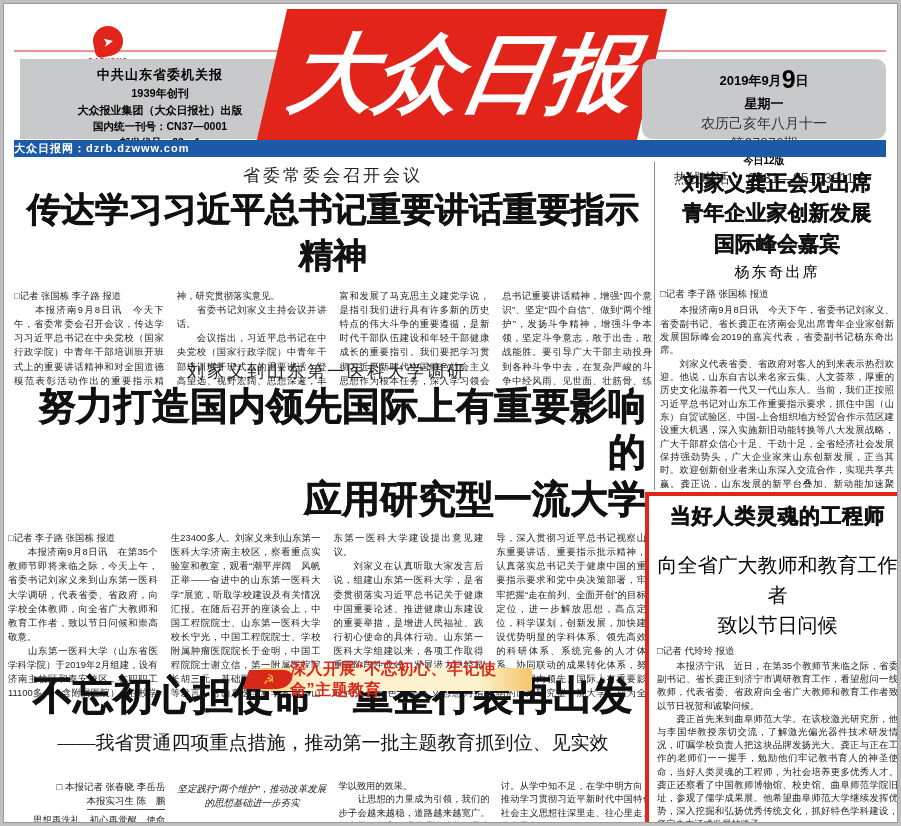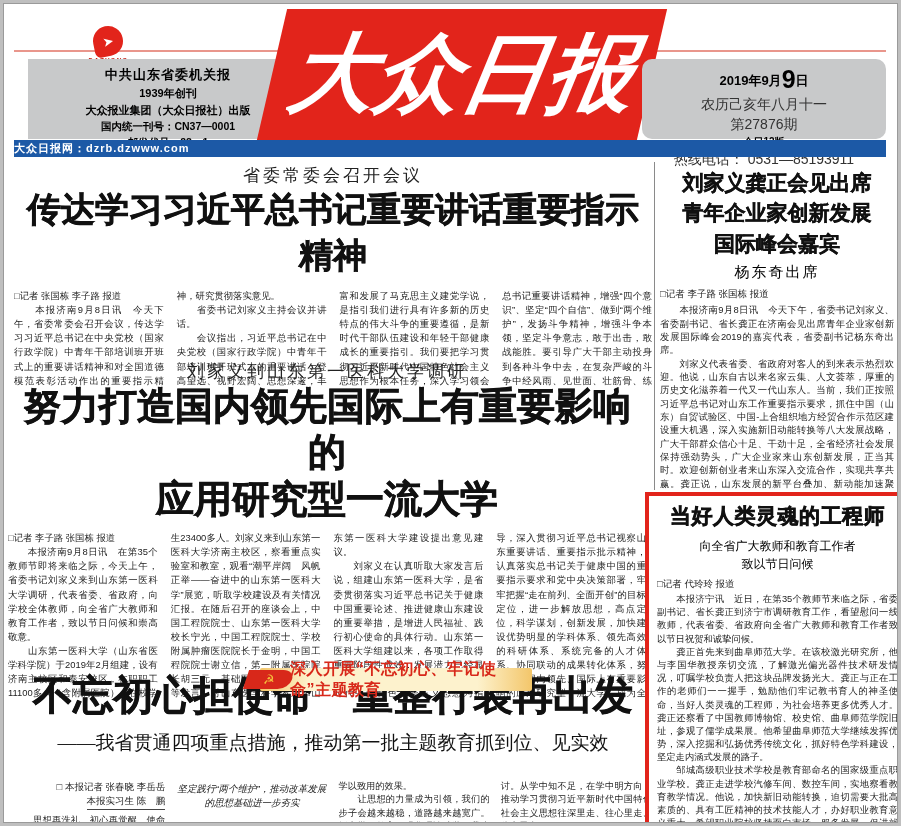--- a/index.html
+++ b/index.html
@@ -7,21 +7,21 @@
   .page{position:relative;width:893px;height:818px;margin:3px;background:#fff;border:1px solid #9a9a9a;overflow:hidden;}
   .abs{position:absolute;}
   .ml{white-space:pre-line;}
   
   .redline{left:10px;top:46px;width:872px;height:2px;background:#e9968c;}
   .logo{left:72px;top:22px;width:64px;text-align:center;}
   .logo-circle{width:30px;height:30px;margin:0 auto;border-radius:50% 50% 50% 6px;background:#e2241b;color:#fff;
     display:flex;align-items:center;justify-content:center;font-size:13px;transform:rotate(-12deg);}
   .logo-text{font-size:6.5px;font-weight:bold;font-style:italic;color:#c22016;letter-spacing:1px;margin-top:1px;}
   .graybox{background:#c8c9ca;height:80px;top:55px;}
-  .leftbox{left:24px;width:280px;text-align:center;padding-top:7px;box-sizing:border-box;}
+  .leftbox{left:16px;width:280px;text-align:center;padding-top:7px;box-sizing:border-box;}
   .leftbox .l1{font-size:13px;font-weight:bold;letter-spacing:1px;}
   .leftbox .l2{font-size:11px;font-weight:bold;margin-top:2px;}
   .leftbox .l3{font-size:11px;font-weight:bold;margin-top:2px;}
   .leftbox .l4,.leftbox .l5{font-size:10.5px;font-weight:bold;margin-top:2px;}
   .brand{left:268px;top:5px;width:380px;height:131px;background:#e2241b;transform:skewX(-13deg);overflow:hidden;}
   .brand-title{font-family:"DejaVu Serif",serif;font-style:italic;font-weight:bold;color:#fff;
     font-size:86px;line-height:128px;text-align:center;transform:skewX(4deg);letter-spacing:0px;}
   .rightbox{left:638px;top:55px;width:244px;text-align:center;padding-top:6px;box-sizing:border-box;border-radius:10px;}
   .rb-date{font-size:13px;font-weight:bold;}
   .rb-day{font-size:25px;font-weight:bold;vertical-align:-3px;}
@@ -36,21 +36,21 @@
     -webkit-text-stroke:.6px #111;}
   .bodytext{font-size:9.4px;line-height:1.5;text-align:justify;color:#222;overflow:hidden;}
   .byline{font-size:9.5px;color:#222;}
   .vrule{left:650px;top:158px;width:1px;height:328px;background:#8a8a8a;}
   
   .art1{left:10px;top:160px;width:638px;}
   .art1 .headline{font-size:34px;margin-top:5px;letter-spacing:0;}
   .art1 .bodytext{margin-top:10px;height:106px;column-count:4;column-gap:13px;}
   
   .art2{left:4px;top:356px;width:638px;}
-  .art2 .headline{font-size:38px;line-height:1.22;margin-top:4px;}
+  .art2 .headline{font-size:38px;line-height:1.22;margin-top:4px;text-align:right;}
   .art2 .bodytext{margin-top:9px;height:182px;column-count:4;column-gap:13px;}
   
   .theme{left:10px;top:664px;width:638px;height:154px;}
   .banner{position:absolute;left:246px;top:0;width:272px;height:23px;
     background:linear-gradient(90deg,#f3c66a,#fdf2cd 18%,#fdf2cd 80%,#f3c66a);
     display:flex;align-items:center;justify-content:center;border-radius:2px;}
   .banner-swoosh{position:absolute;left:-14px;top:2px;width:46px;height:19px;background:#d8281a;
     border-radius:0 12px 12px 0/0 10px 10px 0;transform:skewX(-18deg);display:flex;align-items:center;justify-content:center;}
   .banner-emblem{color:#f5c23c;font-size:13px;transform:skewX(18deg);}
   .banner-text{position:relative;color:#d8281a;font-weight:900;font-size:16px;letter-spacing:.5px;margin-left:30px;}
@@ -65,21 +65,21 @@
   
   .summit{left:656px;top:160px;width:234px;}
   .summit .headline{font-family:"Liberation Serif",serif;font-size:21px;line-height:1.45;-webkit-text-stroke:.4px #111;}
   .summit .subhead{font-family:"Liberation Serif",serif;font-size:15px;text-align:center;margin-top:4px;letter-spacing:2px;}
   .summit .byline{margin-top:6px;}
   .summit .bodytext{margin-top:2px;height:206px;line-height:1.42;}
   
   .redbox{left:641px;top:488px;width:241px;height:322px;border:4px solid #e2241b;background:#fff;
     padding:6px 8px 4px 8px;overflow:hidden;}
   .redbox .headline{font-size:21px;letter-spacing:.5px;}
-  .redbox .subhead{font-family:"Liberation Serif",serif;font-size:12px;text-align:center;margin-top:7px;line-height:1.5;}
+  .redbox .subhead{font-family:"Liberation Serif",serif;font-size:20px;text-align:center;margin-top:20px;line-height:1.5;}
   .redbox .byline{margin-top:5px;}
   .redbox .bodytext{margin-top:2px;height:238px;font-size:9.3px;line-height:1.42;}
 </style>
 </head>
 <body>
 
 <div class="page">
 
   <div class="abs redline"></div>
 
@@ -95,20 +95,21 @@
     <div class="l4">国内统一刊号：CN37—0001</div>
     <div class="l5">邮发代号：23—1</div>
   </div>
 
   <div class="abs brand">
     <div class="brand-title">大众日报</div>
   </div>
 
   <div class="abs graybox rightbox">
     <div class="rb-date"><span>2019年9月</span><span class="rb-day">9</span><span>日</span></div>
+    <div class="rb-week">星期一</div>
     <div class="rb-small">农历己亥年八月十一</div>
     <div class="rb-small">第27876期</div>
     <div class="rb-pages">今日12版</div>
     <div class="rb-small">热线电话： 0531—85193911</div>
   </div>
 
   <div class="abs sitebar">
     <span>大众日报网：dzrb.dzwww.com</span>
   </div>
 

